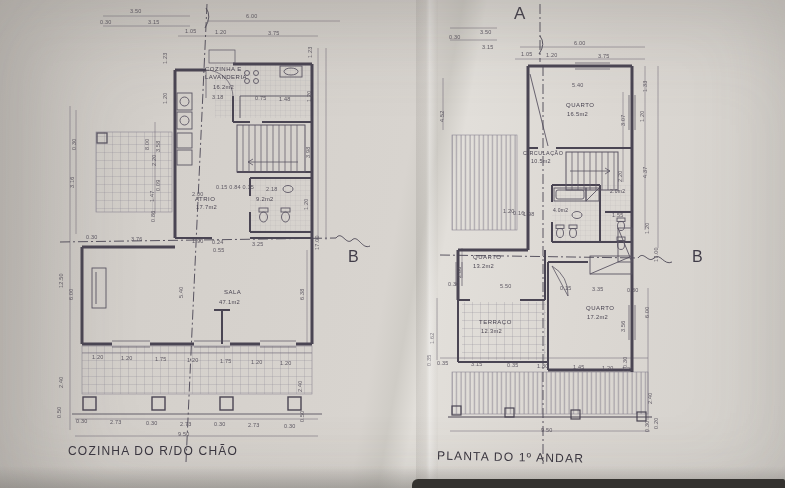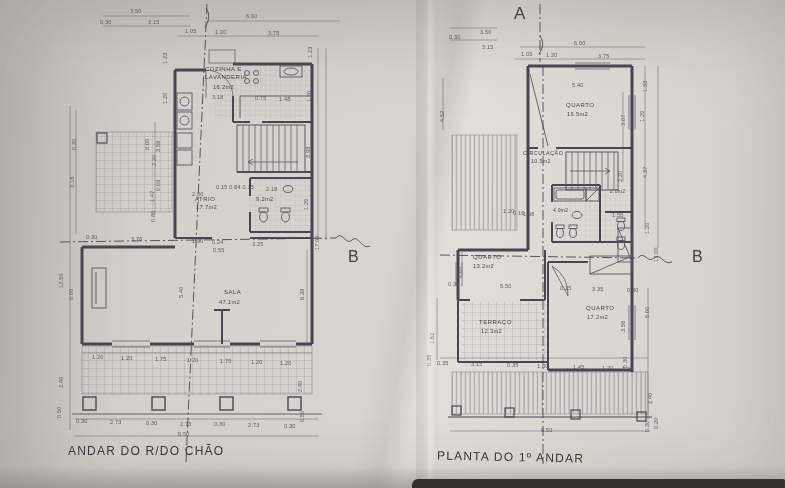--- a/index.html
+++ b/index.html
@@ -294,20 +294,20 @@
       <span class="dim" style="left: 537px; top: 363px;">1.80</span>
       <span class="dim" style="left: 573px; top: 364px;">1.45</span>
       <span class="dim" style="left: 602px; top: 365px;">1.20</span>
       <span class="dim" style="left: 622px; top: 366px;">1.20</span>
       <span class="dim rot" style="left: 653px; top: 398px;">2.40</span>
       <span class="dim rot" style="left: 650px; top: 426px;">0.30</span>
       <span class="dim rot" style="left: 659px; top: 423px;">0.20</span>
       <span class="dim" style="left: 541px; top: 427px;">9.50</span>
     </div>
 
-  <span class="caption" style="left:68px;top:444px">ANDAR DO R/DO CHÃO</span>
+  <span class="caption" style="left:68px;top:444px">COZINHA DO R/DO CHÃO</span>
   <span class="caption" style="left:437px;top:450px;transform:rotate(1.2deg)">PLANTA DO 1º ANDAR</span>
 
   <div class="crease"></div>
   <div class="vignette"></div>
   <div class="bottom-shadow"></div>
   <div class="table-edge"></div>
 </div>
 
 </body></html>

